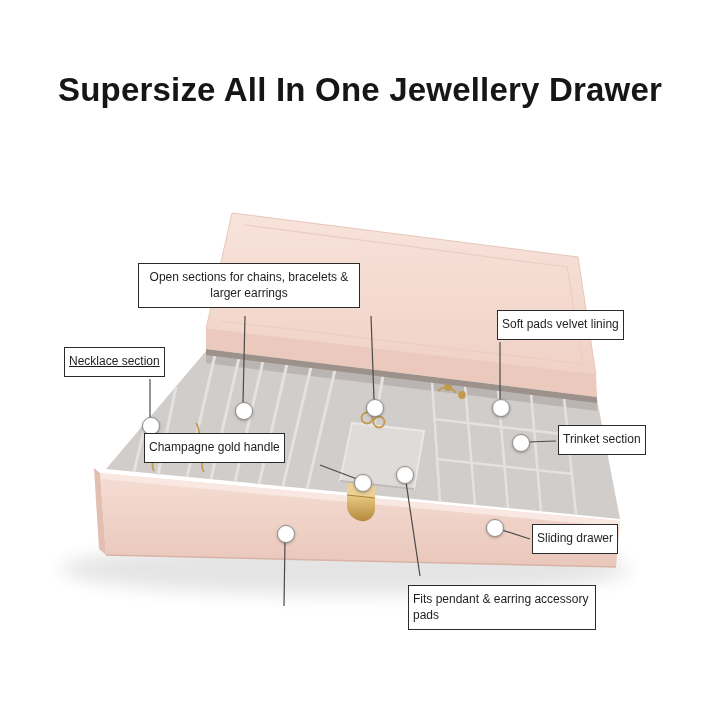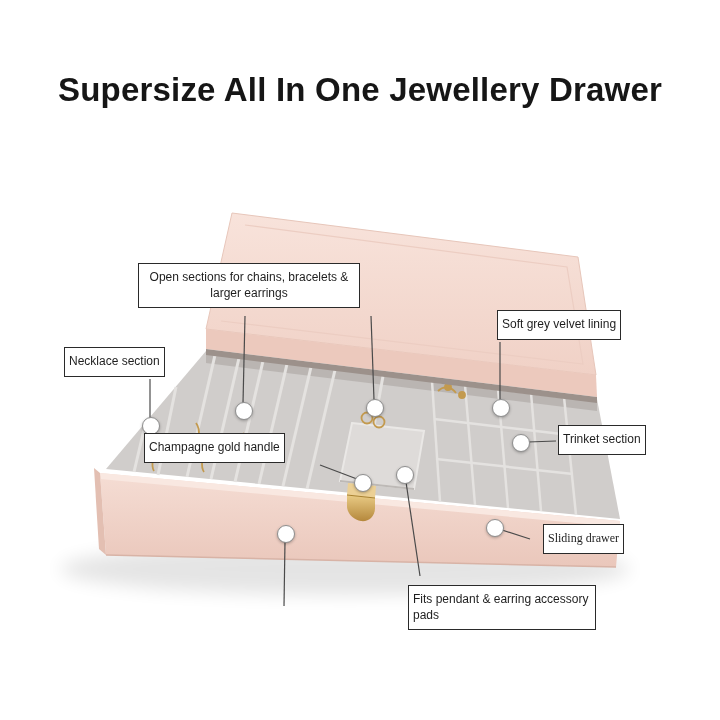--- a/index.html
+++ b/index.html
@@ -8,24 +8,24 @@
   .title{position:absolute;top:50px;left:0;width:720px;margin:0;text-align:center;
          font-size:33px;font-weight:700;color:#161616;letter-spacing:.2px;z-index:5;}
   svg.art{position:absolute;left:0;top:0;z-index:1;}
   svg.lines{position:absolute;left:0;top:0;z-index:2;pointer-events:none;}
   .dot{position:absolute;width:16px;height:16px;border-radius:50%;background:#fff;
        border:1px solid #8e8e8e;box-shadow:0 1px 3px rgba(0,0,0,.28);z-index:3;}
   .callout{position:absolute;background:#fff;border:1px solid #2a2a2a;color:#1e1e1e;
            font-size:12px;line-height:1.3;padding:6px 4px;white-space:nowrap;z-index:4;}
   .c-open{left:138px;top:242px;width:212px;white-space:normal;text-align:center;}
   .c-velvet{left:497px;top:289px;}
-  .c-necklace{left:64px;top:326px;}
+  .c-necklace{left:64px;top:326px;text-decoration:underline;}
   .c-handle{left:144px;top:412px;}
   .c-trinket{left:558px;top:404px;}
-  .c-sliding{left:543px;top:503px;font-family:Liberation Serif, serif;}
+  .c-sliding{left:532px;top:503px;}
   .c-pendant{left:408px;top:564px;width:178px;white-space:normal;}
   .c-saffiano{left:88px;top:585px;}
   .lines line{stroke:#4a4a4a;stroke-width:1.2;}
 </style>
 </head>
 <body>
 
 <div class="stage">
 
   <h1 class="title">Supersize All In One Jewellery Drawer</h1>
@@ -126,20 +126,20 @@
   <div class="dot" style="left:366px;top:378px;"></div>
   <div class="dot" style="left:492px;top:378px;"></div>
   <div class="dot" style="left:142px;top:396px;"></div>
   <div class="dot" style="left:512px;top:413px;"></div>
   <div class="dot" style="left:354px;top:453px;"></div>
   <div class="dot" style="left:396px;top:445px;"></div>
   <div class="dot" style="left:486px;top:498px;"></div>
   <div class="dot" style="left:277px;top:504px;"></div>
 
   <div class="callout c-open">Open sections for chains, bracelets &amp; larger earrings</div>
-  <div class="callout c-velvet">Soft grey velvet lining</div>
+  <div class="callout c-velvet">Soft pads velvet lining</div>
   <div class="callout c-necklace">Necklace section</div>
   <div class="callout c-handle">Champagne gold handle</div>
   <div class="callout c-trinket">Trinket section</div>
   <div class="callout c-sliding">Sliding drawer</div>
   <div class="callout c-pendant">Fits pendant &amp; earring accessory pads</div>
 
 </div>
 
 </body></html>

